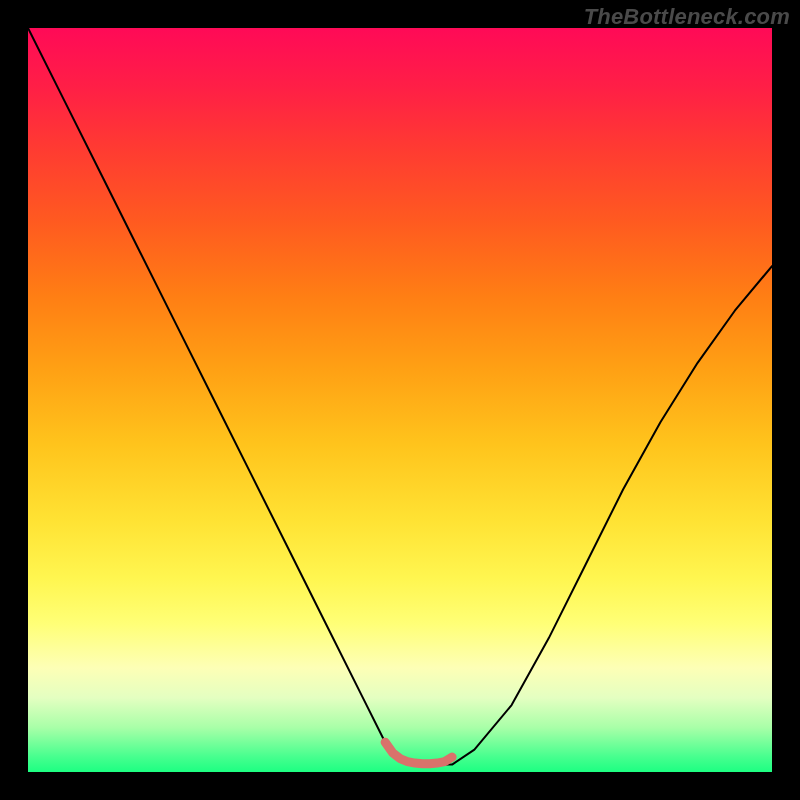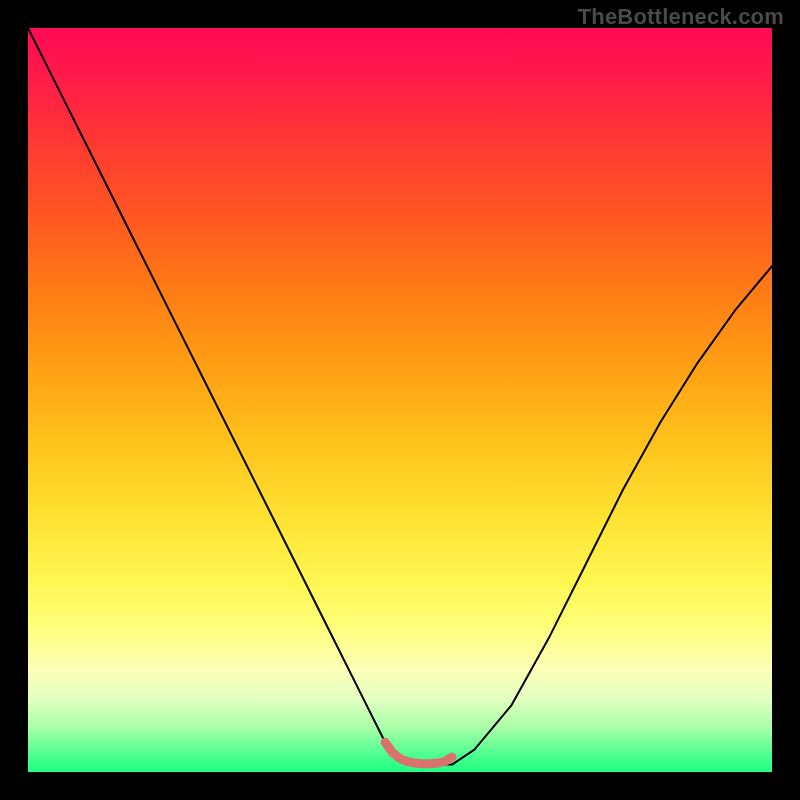--- a/index.html
+++ b/index.html
@@ -13,26 +13,27 @@
   }
   .frame {
     position: relative;
     width: 800px;
     height: 800px;
     background: #000;
   }
   .watermark {
     position: absolute;
     top: 4px;
-    right: 16px;
+    right: 10px;
     color: #4a4a4a;
     font-size: 22px;
     font-weight: 600;
     letter-spacing: 0.2px;
     z-index: 10;
+    font-style: italic;
   }
   .plot-area {
     position: absolute;
     left: 28px;
     top: 28px;
     width: 744px;
     height: 744px;
     overflow: hidden;
   }
   .gradient-bg {

